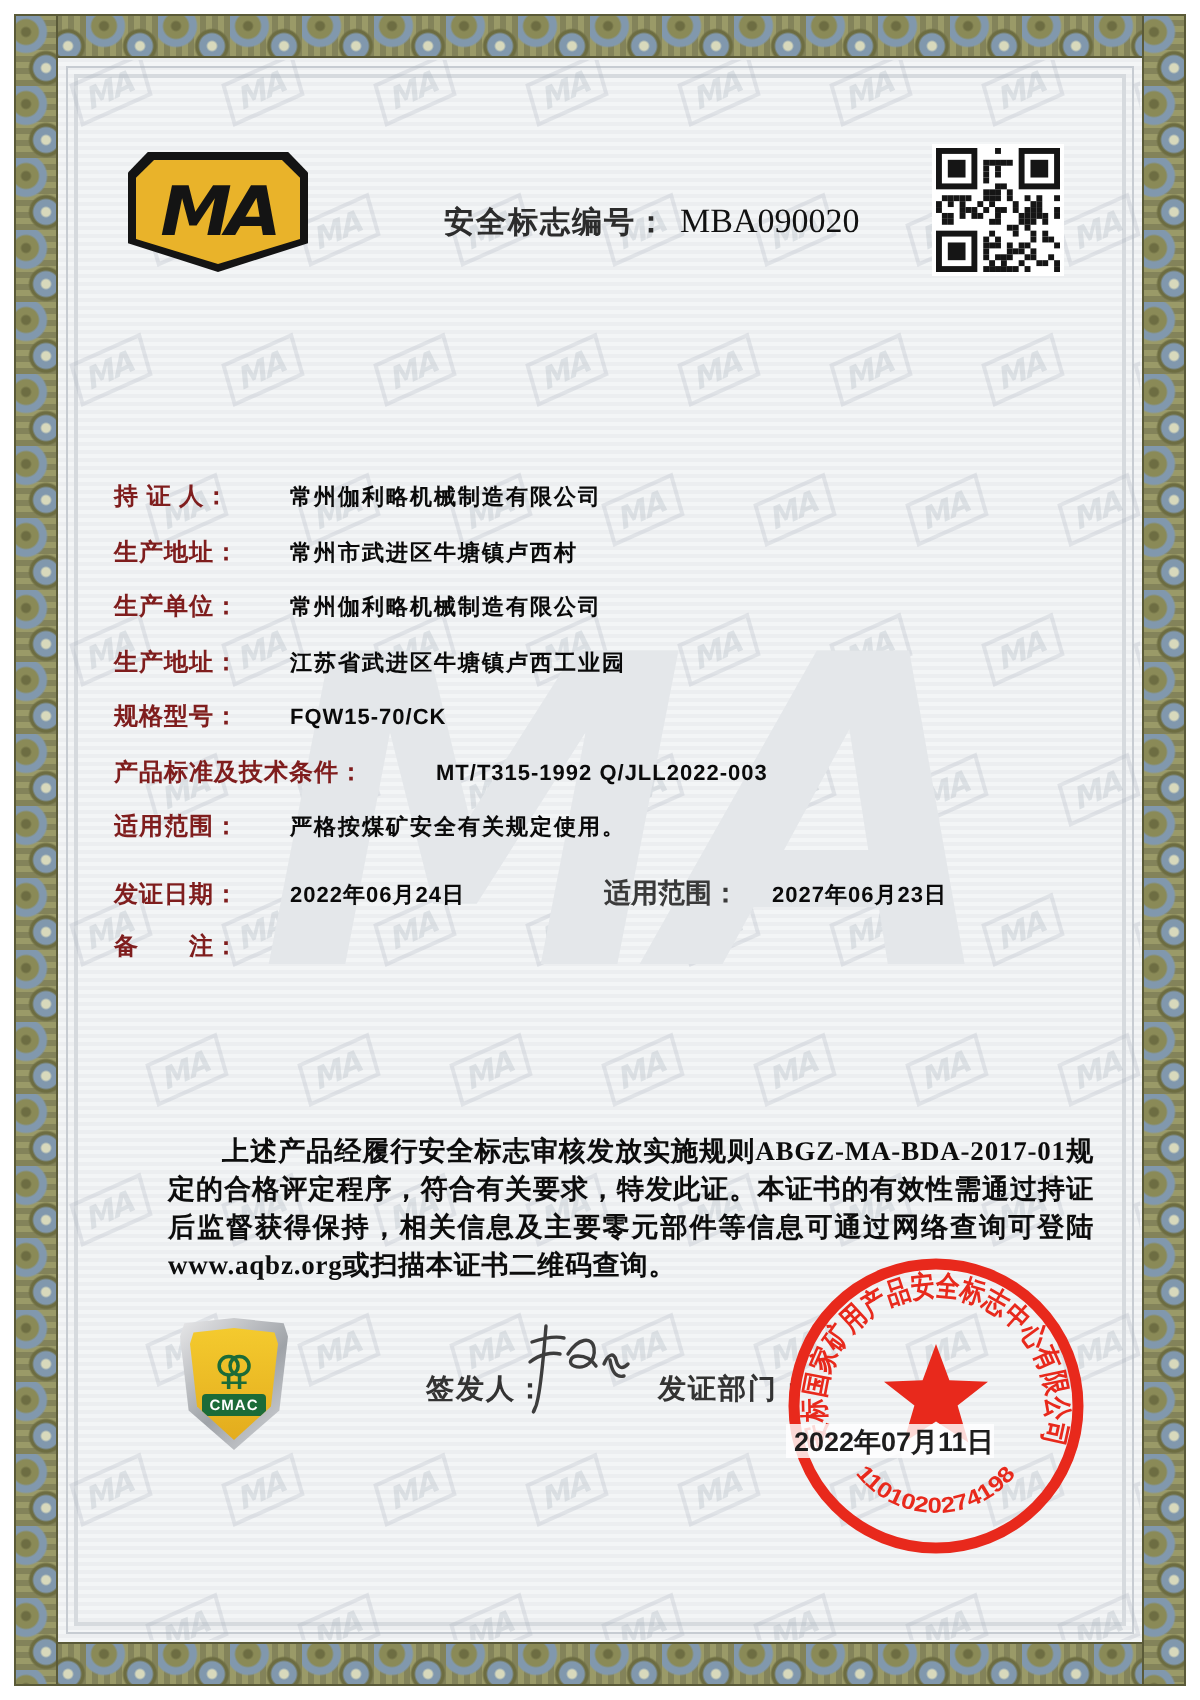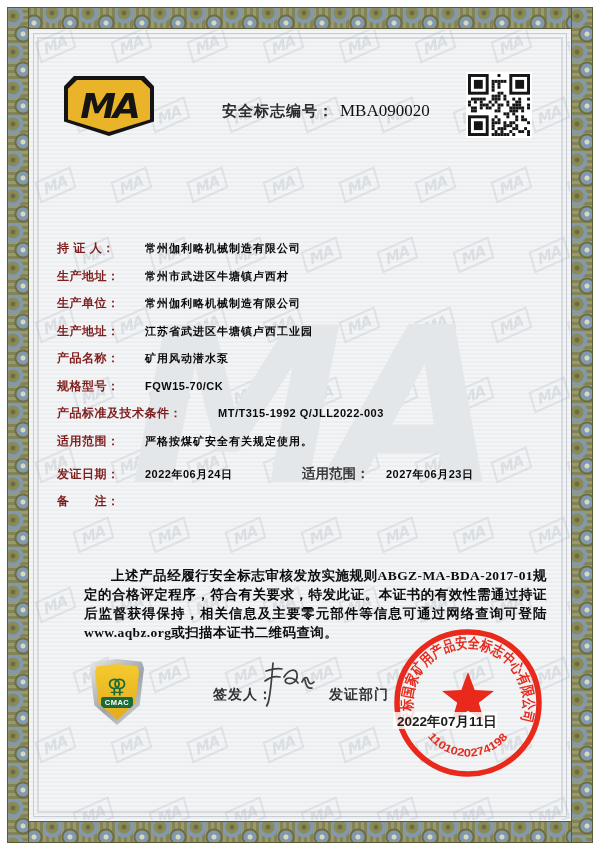--- a/index.html
+++ b/index.html
@@ -354,24 +354,20 @@
       </div>
       <div class="frow">
         <span class="f-label">生产单位：</span>
         <span class="f-value kai">常州伽利略机械制造有限公司</span>
       </div>
       <div class="frow">
         <span class="f-label">生产地址：</span>
         <span class="f-value kai">江苏省武进区牛塘镇卢西工业园</span>
       </div>
       <div class="frow">
-        <span class="f-label">产品名称：</span>
-        <span class="f-value kai">矿用风动潜水泵</span>
-      </div>
-      <div class="frow">
         <span class="f-label">规格型号：</span>
         <span class="f-value hei">FQW15-70/CK</span>
       </div>
       <div class="frow wide">
         <span class="f-label">产品标准及技术条件：</span>
         <span class="f-value hei">MT/T315-1992 Q/JLL2022-003</span>
       </div>
       <div class="frow">
         <span class="f-label">适用范围：</span>
         <span class="f-value kai">严格按煤矿安全有关规定使用。</span>

